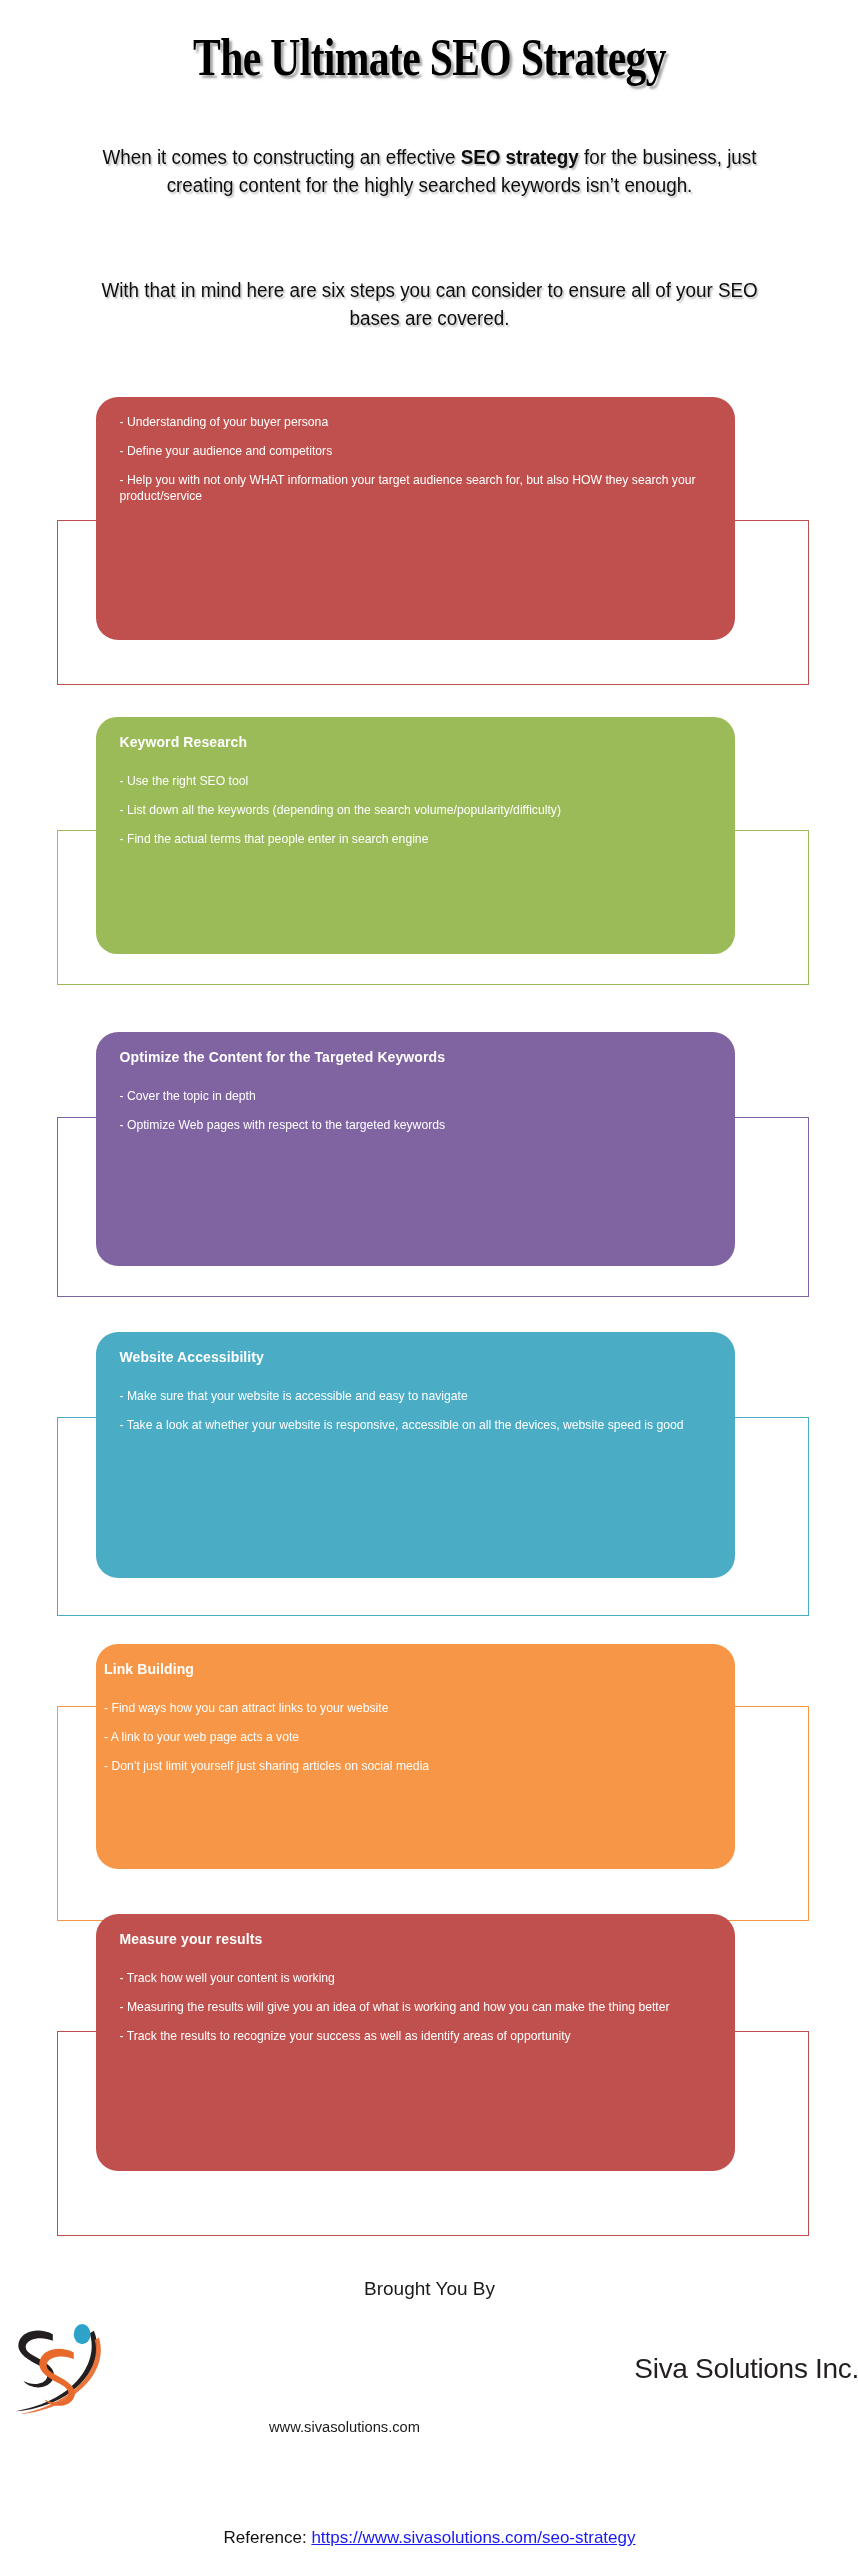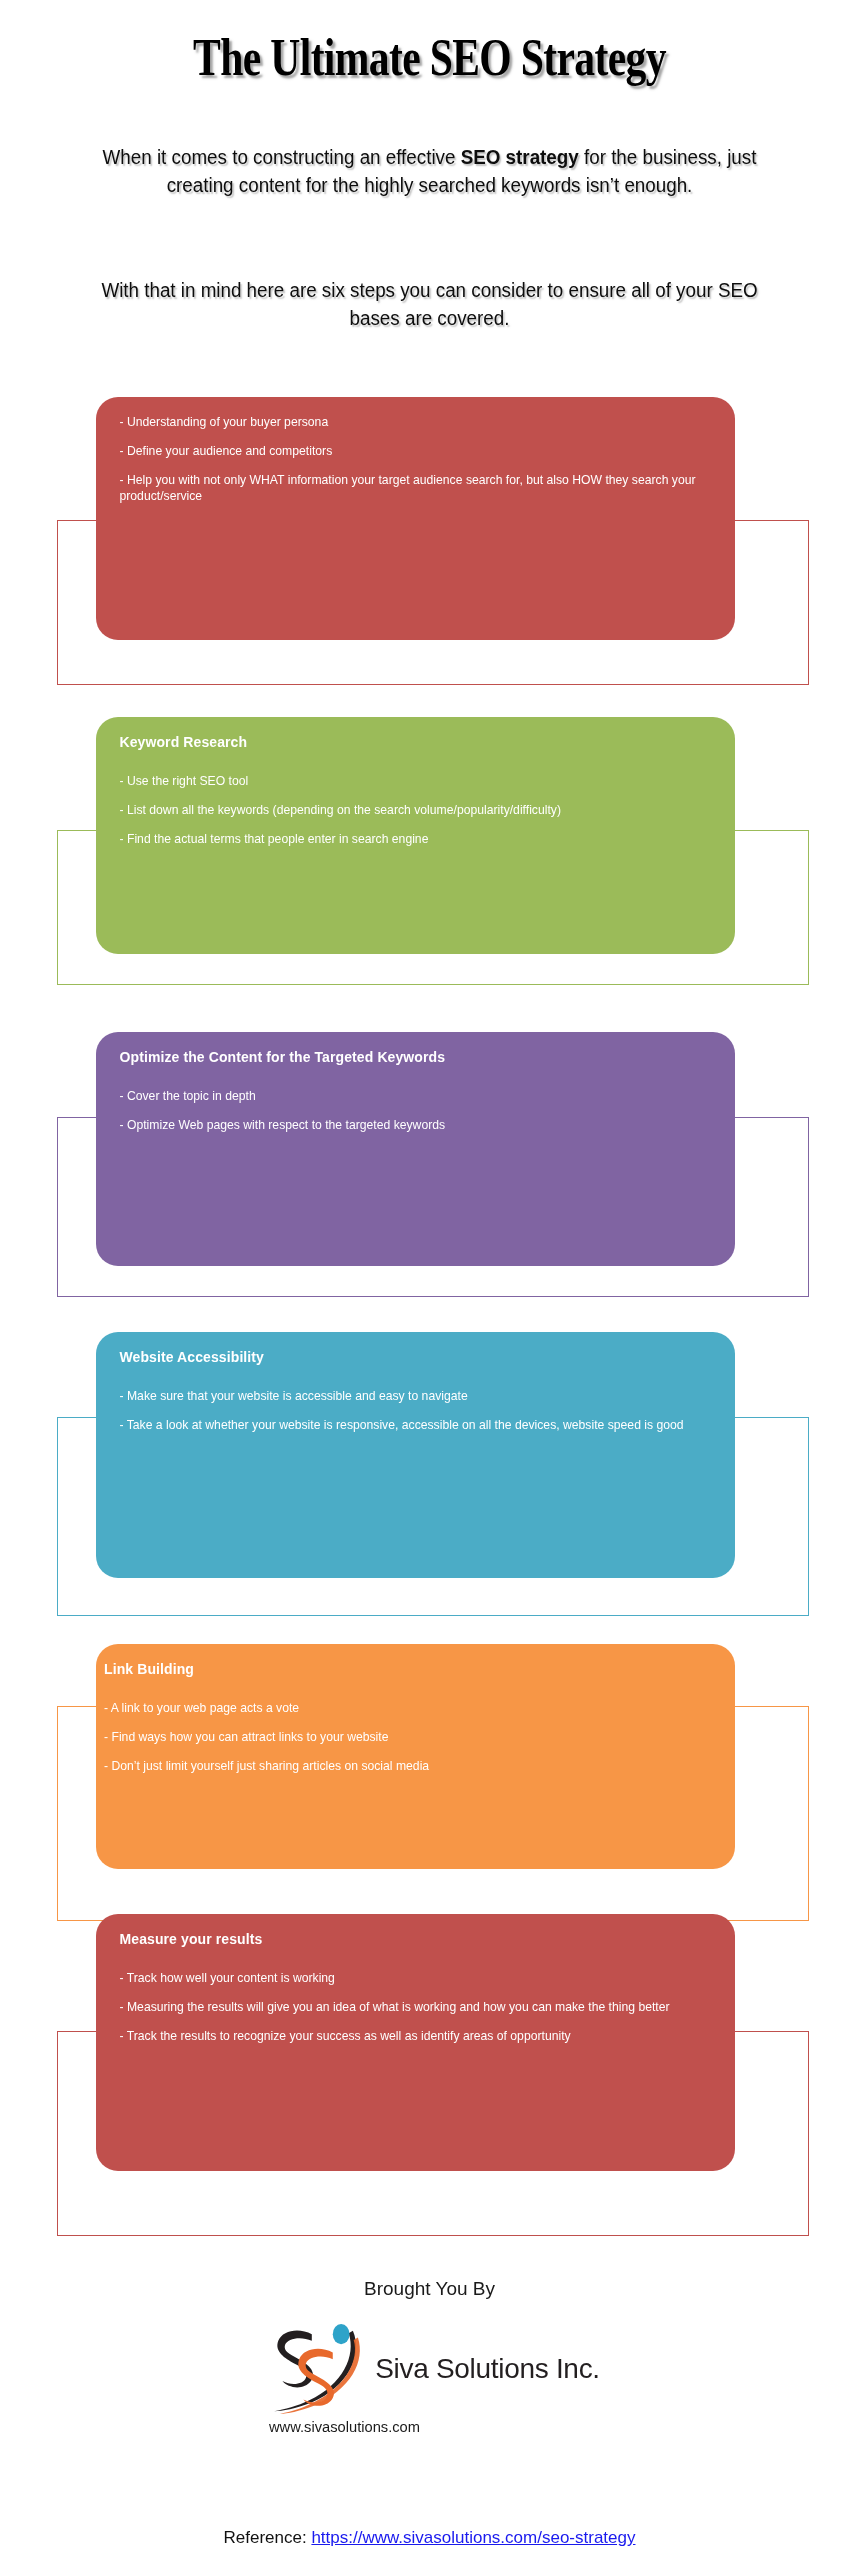--- a/index.html
+++ b/index.html
@@ -103,21 +103,21 @@
     font-size: 19px;
     color: #1a1a1a;
   }
   .logo-wrap {
     position: absolute;
     left: 0;
     top: 2319px;
     width: 859px;
     display: flex;
     align-items: center;
-    justify-content: center;
+    justify-content: space-between;
     gap: 2px;
   }
   .logo-mark { width: 114px; height: 99px; display: block; }
   .logo-word {
     font-size: 28px;
     color: #231f20;
     letter-spacing: -0.3px;
     white-space: nowrap;
   }
   .site-url {
@@ -160,21 +160,21 @@
       <div class="step-card" style="top: 397px; height: 243px; background: rgb(192, 80, 77);">
         <ul class="card-bullets">
           <li>- Understanding of your buyer persona</li>
           <li>- Define your audience and competitors</li>
           <li>- Help you with not only WHAT information your target audience search for, but also HOW they search your product/service</li>
         </ul>
       </div>
     </div>
     <div class="step">
       <div class="step-outline" style="top: 830px; height: 155px; border-color: rgb(155, 187, 89);"></div>
-      <div class="step-card" style="top: 717px; height: 237px; background: rgb(155, 187, 89);">
+      <div class="step-card" style="top: 717px; height: 237px; background: rgb(155, 187, 89); border-radius: 21px;">
         <div class="card-title">Keyword Research</div>
         <ul class="card-bullets">
           <li>- Use the right SEO tool</li>
           <li>- List down all the keywords (depending on the search volume/popularity/difficulty)</li>
           <li>- Find the actual terms that people enter in search engine</li>
         </ul>
       </div>
     </div>
     <div class="step">
       <div class="step-outline" style="top: 1117px; height: 180px; border-color: rgb(128, 100, 162);"></div>
@@ -194,22 +194,22 @@
           <li>- Make sure that your website is accessible and easy to navigate</li>
           <li>- Take a look at whether your website is responsive, accessible on all the devices, website speed is good</li>
         </ul>
       </div>
     </div>
     <div class="step">
       <div class="step-outline" style="top: 1706px; height: 215px; border-color: rgb(247, 150, 70);"></div>
       <div class="step-card" style="top: 1644px; height: 225px; background: rgb(247, 150, 70); padding-left: 8px;">
         <div class="card-title">Link Building</div>
         <ul class="card-bullets">
+          <li>- Find ways how you can attract links to your website</li>
           <li>- A link to your web page acts a vote</li>
-          <li>- Find ways how you can attract links to your website</li>
           <li>- Don’t just limit yourself just sharing articles on social media</li>
         </ul>
       </div>
     </div>
     <div class="step">
       <div class="step-outline" style="top: 2031px; height: 205px; border-color: rgb(192, 80, 77);"></div>
       <div class="step-card" style="top: 1914px; height: 257px; background: rgb(192, 80, 77);">
         <div class="card-title">Measure your results</div>
         <ul class="card-bullets">
           <li>- Track how well your content is working</li>

